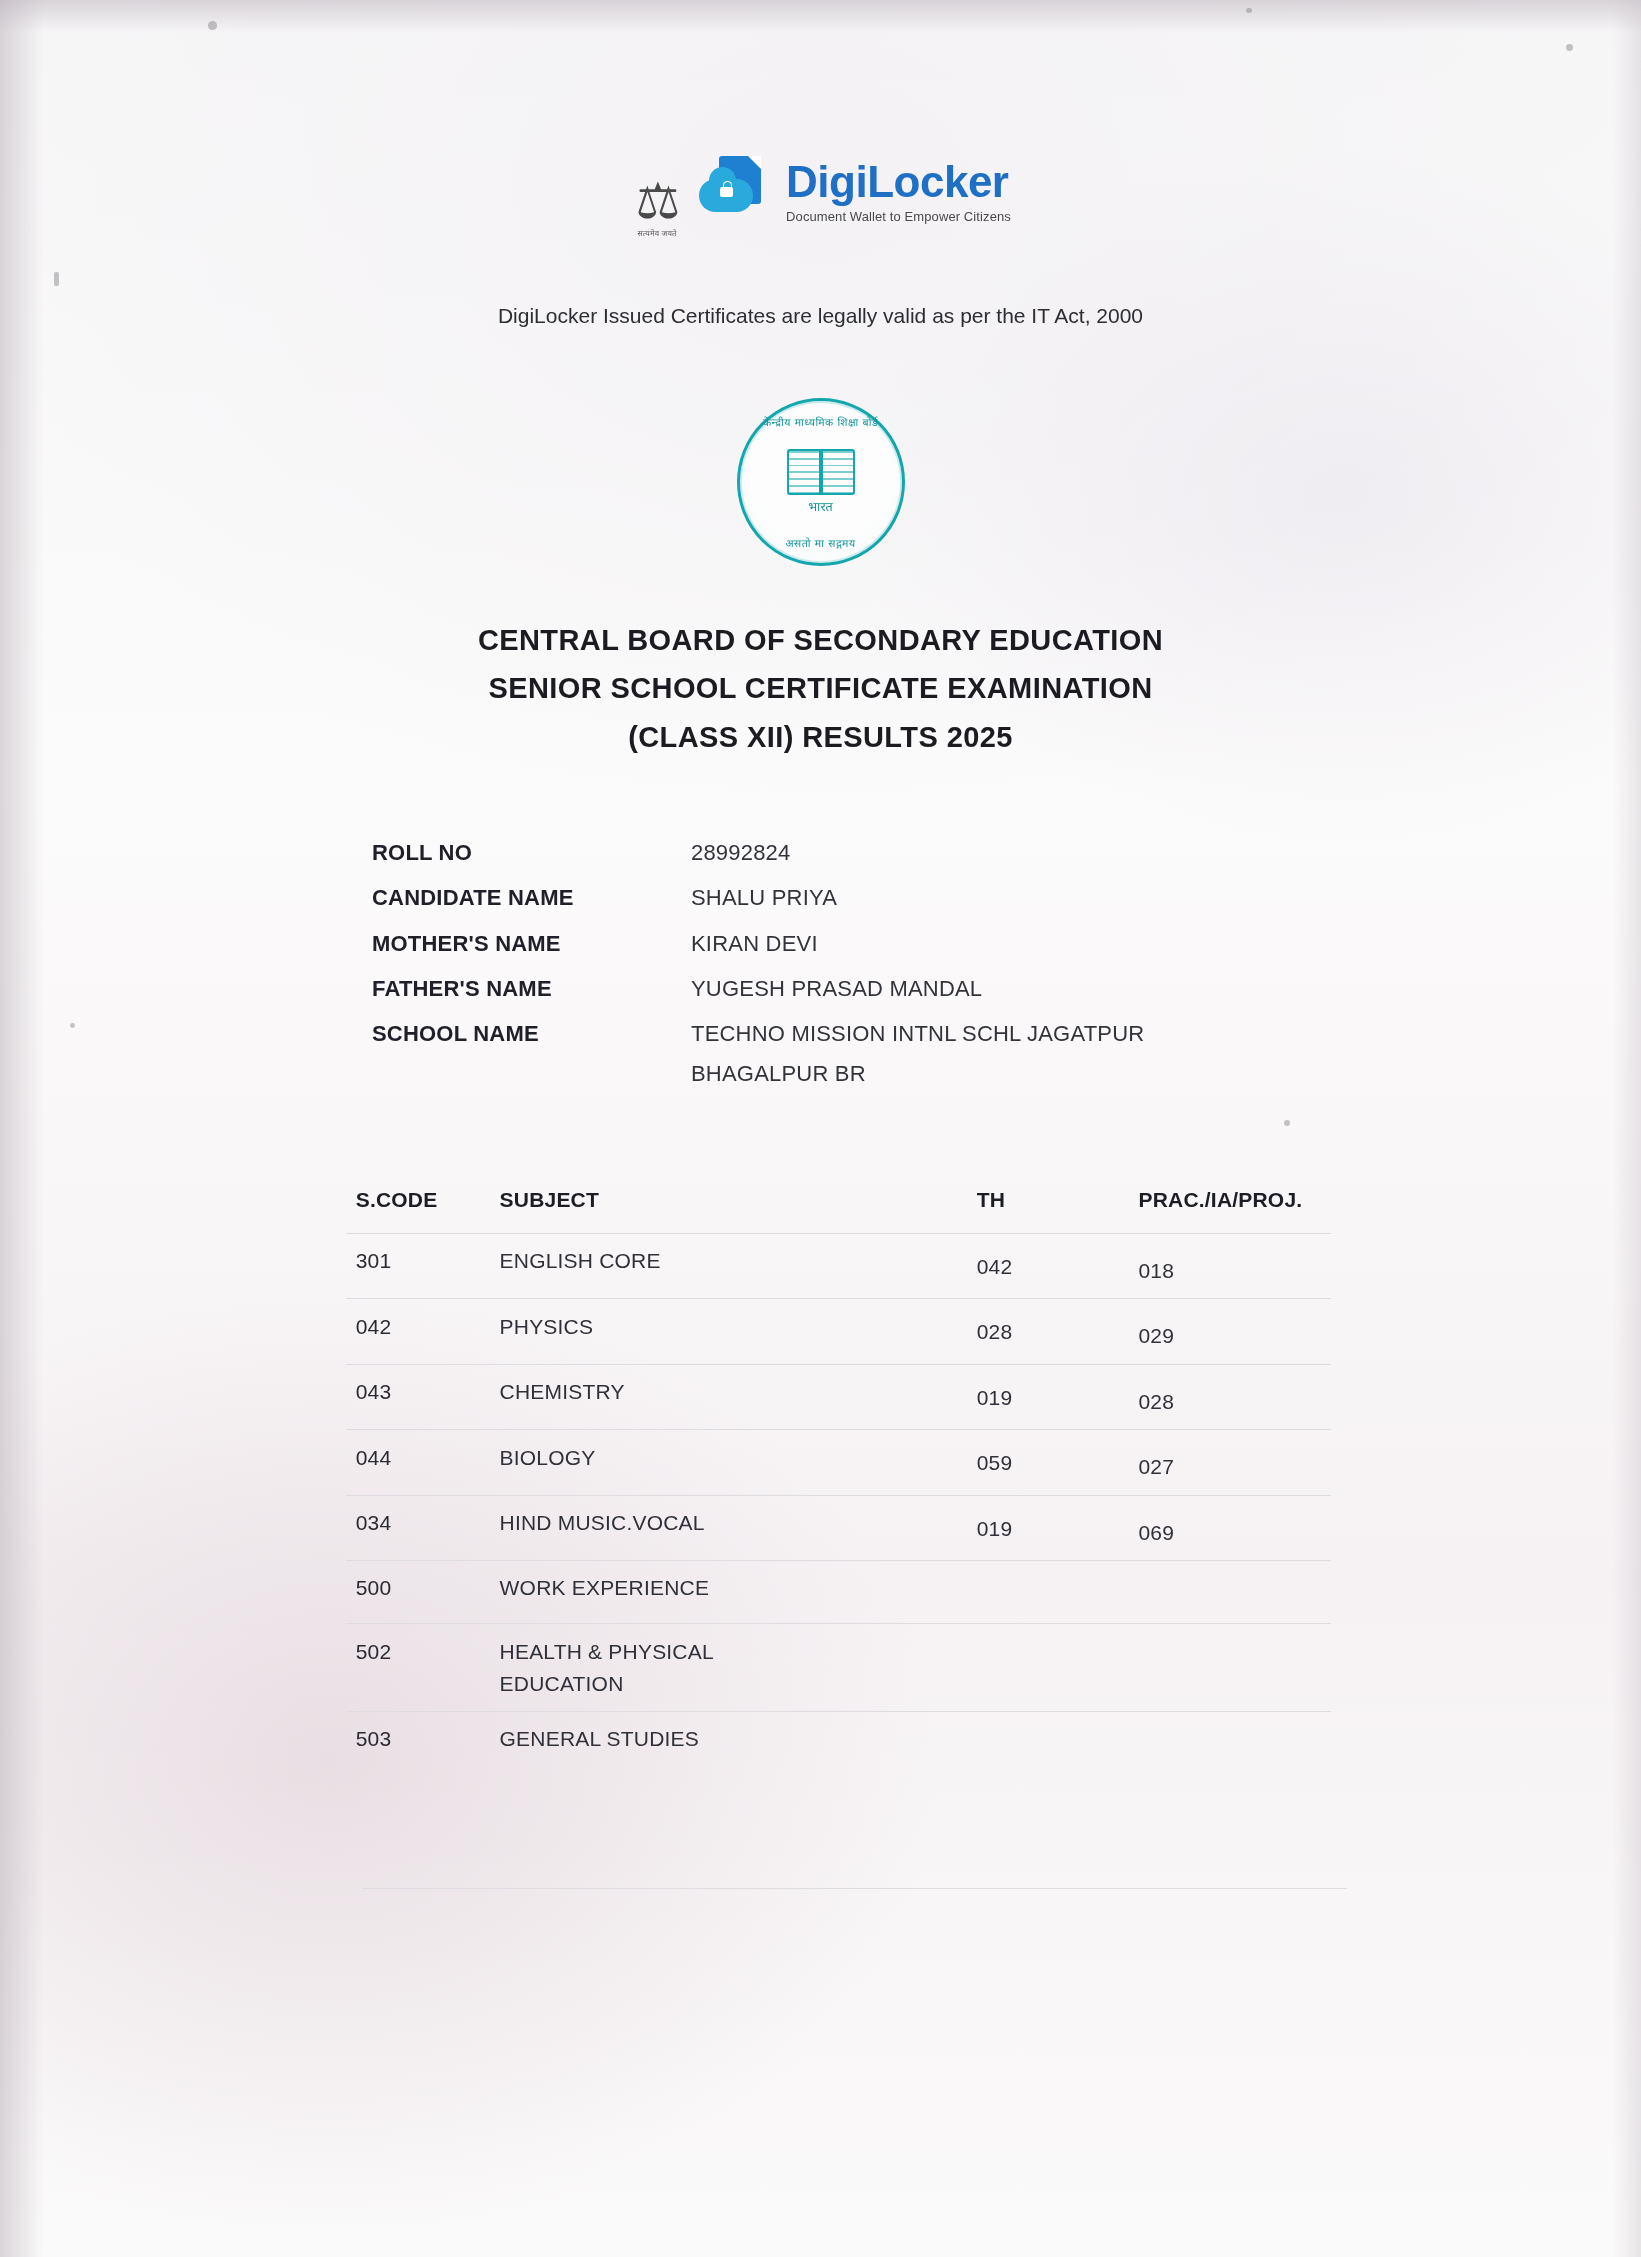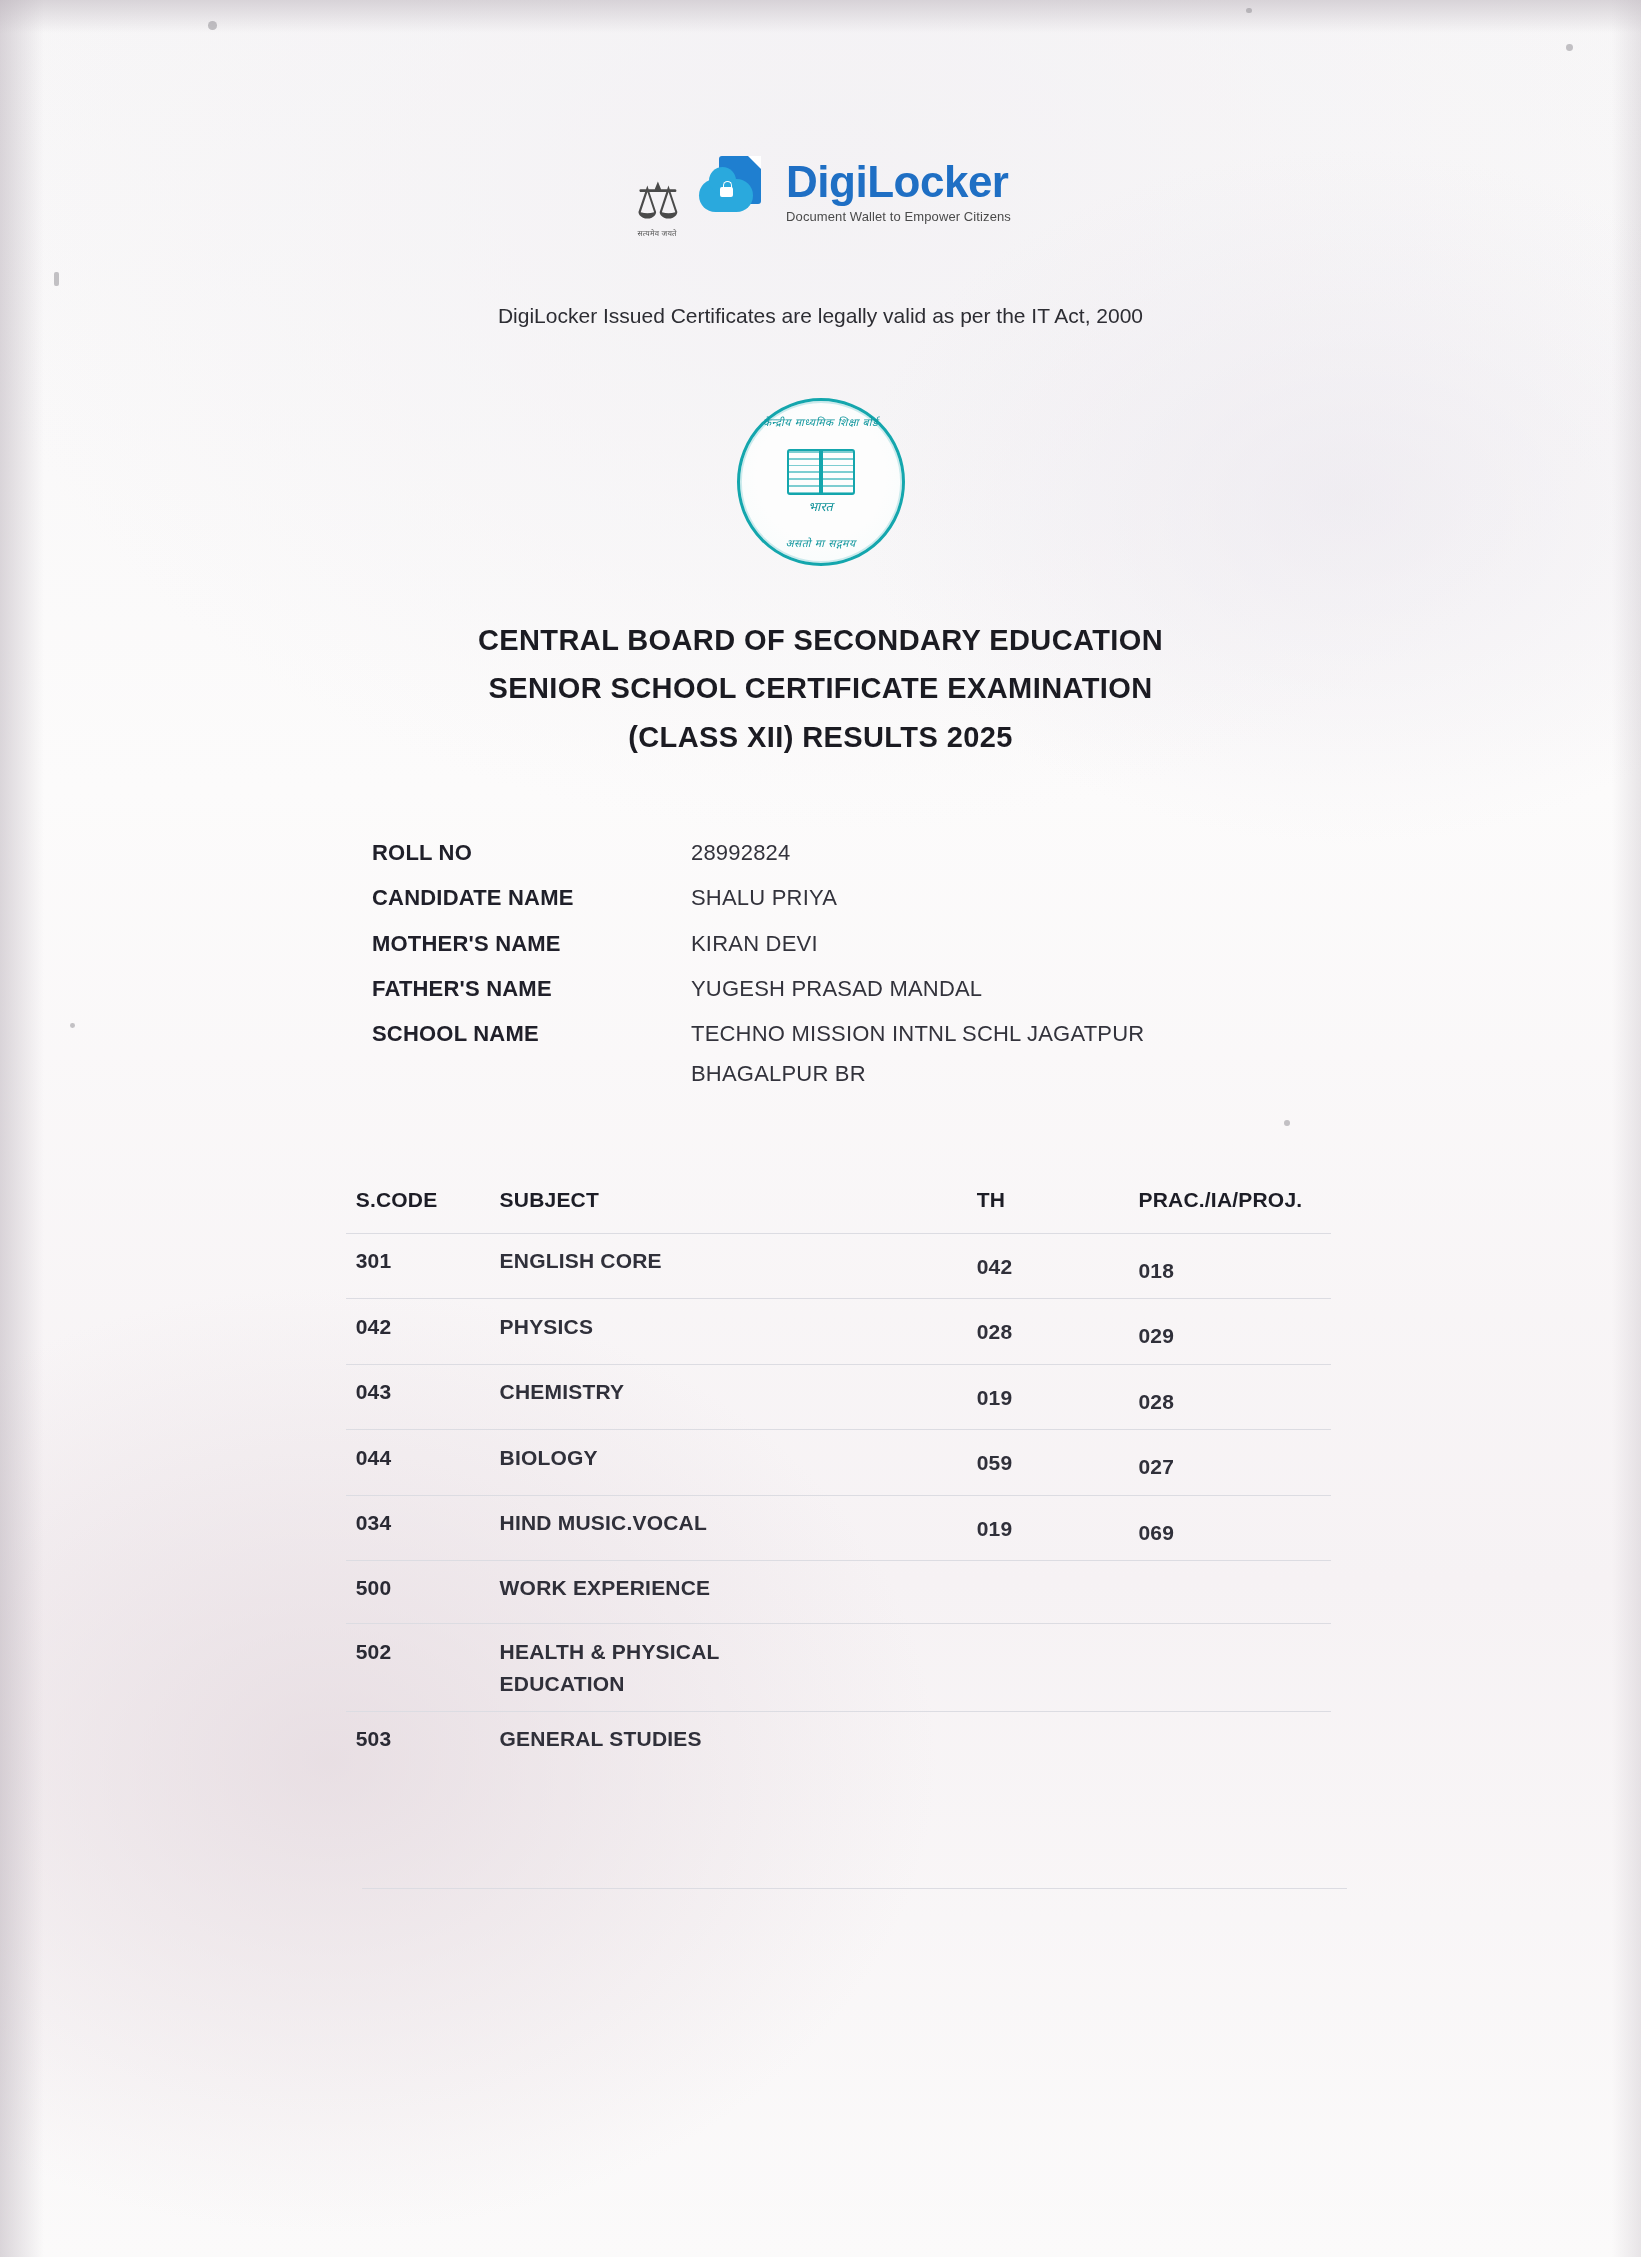--- a/index.html
+++ b/index.html
@@ -172,21 +172,20 @@
     width: 162px;
     height: 162px;
     border-radius: 50%;
     border: 3.9px solid #14a6ad;
     background: radial-gradient(circle at 50% 46%, #fdfdfd 0 54%, #f4fbfb 100%);
     display: flex;
     flex-direction: column;
     align-items: center;
     justify-content: center;
     box-shadow: 0 0 0 1.9px rgba(20,166,173,.20) inset;
-    font-style: italic;
   }
   .crest .ring-text-top,
   .crest .ring-text-bottom {
     position: absolute;
     left: 0; width: 162px;
     text-align: center;
     font-size: 10.6px;
     color: #10969d;
     font-family: "DejaVu Sans", sans-serif;
     letter-spacing: 0.5px;
@@ -269,21 +268,20 @@
     padding: 0 0 21px 0;
     letter-spacing: 0.2px;
   }
   .marks td {
     font-size: 21px;
     color: #30303a;
     padding: 15.4px 0 15.4px 0;
     border-top: 1px solid #dcdce2;
     vertical-align: top;
     letter-spacing: 0.2px;
-    font-weight: bold;
   }
   .marks tr.header-row th { border: none; }
   .col-code { width: 145px; padding-left: 9.7px !important; }
   .col-subj { width: 483px; }
   .col-th   { width: 164px; }
   .col-pr   { width: 193px; margin-left: 48px; }
   .marks th.col-code { padding-left: 9.7px; }
   .marks td.col-code { color: #2a2a34; }
   .marks td.col-th { padding-top: 21px; }
   .marks td.col-pr { padding-top: 25px; }

